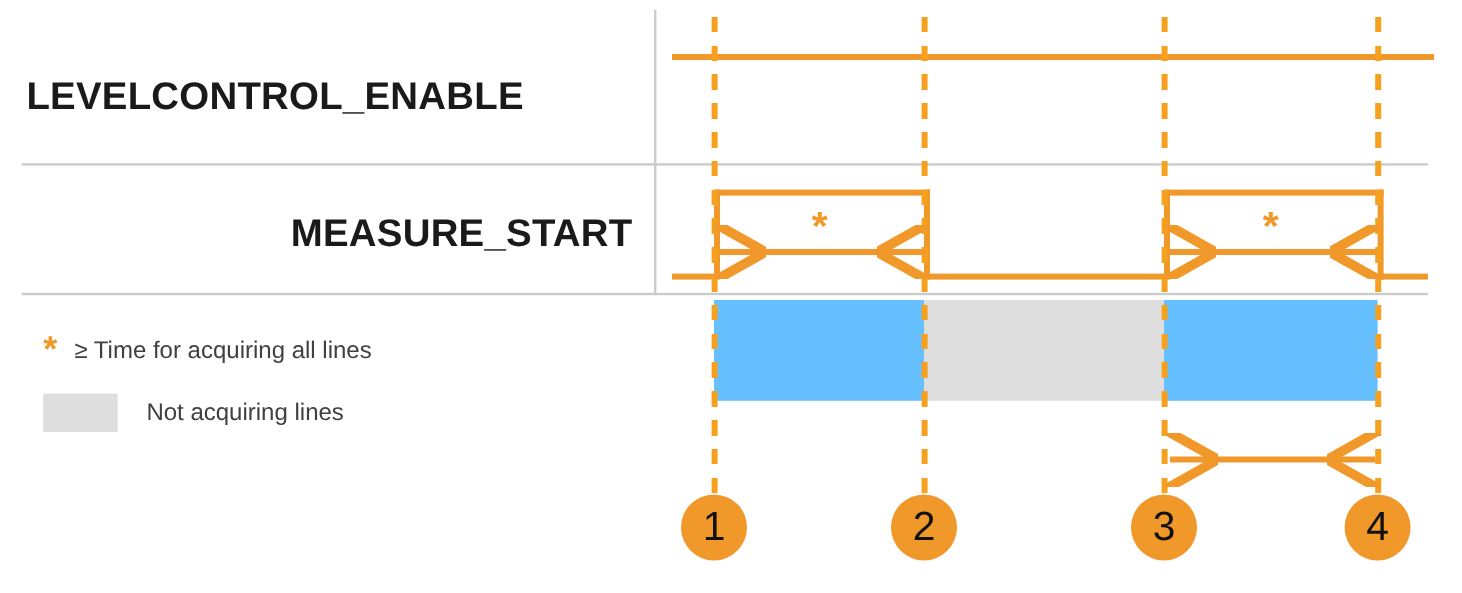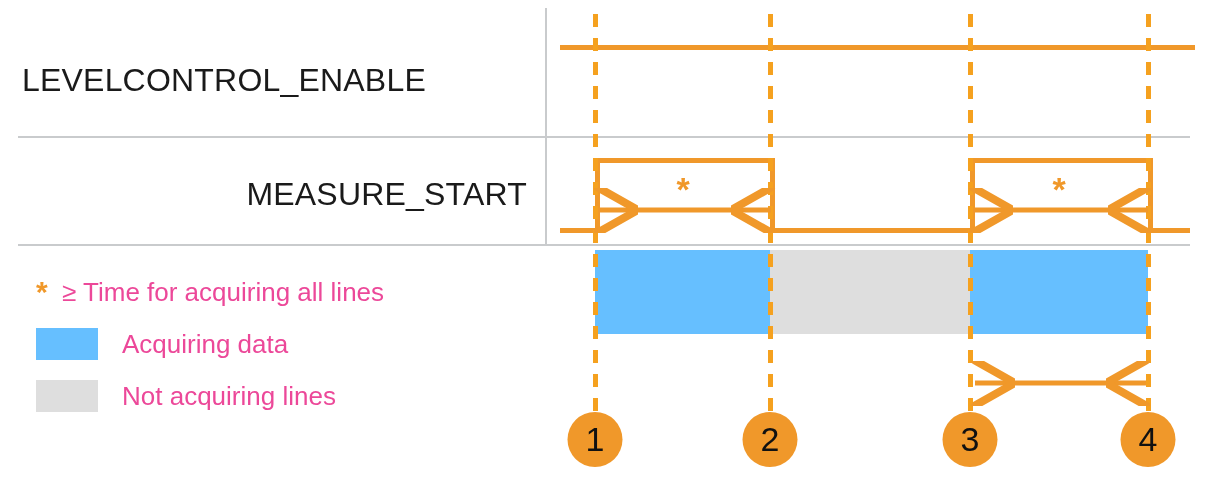--- a/index.html
+++ b/index.html
@@ -33,21 +33,21 @@
     background: #c9cbcd;
   }
   .hdivider.one { top: 136px; }
   .hdivider.two { top: 244px; }
 
   
   .sig-label {
     position: absolute;
     right: 0;
     color: #1a1a1a;
-    font-weight: 400;
+    font-weight: 700;
     letter-spacing: 0.2px;
     white-space: nowrap;
   }
   .sig-label.lvl {
     left: 0;
     width: 525px;
     top: 62px;
     font-size: 32px;
     text-align: left;
     padding-left: 22px;
@@ -70,22 +70,22 @@
   }
   .legend-star {
     width: 26px;
     color: #f0982a;
     font-size: 30px;
     line-height: 1;
     font-weight: 700;
     text-align: left;
   }
   .legend-text {
-    color: #ec4899;
-    font-size: 26px;
+    color: #404040;
+    font-size: 20px;
     white-space: nowrap;
   }
   .legend-text.indent { margin-left: 24px; }
   .swatch {
     width: 62px;
     height: 32px;
     flex: 0 0 auto;
   }
   .swatch.blue { background: #66bfff; }
   .swatch.gray { background: #dedede; }
@@ -162,24 +162,20 @@
 
   <div class="sig-label lvl">LEVELCONTROL_ENABLE</div>
   <div class="sig-label meas">MEASURE_START</div>
 
   <div class="legend">
     <div class="legend-row">
       <span class="legend-star">*</span>
       <span class="legend-text">≥ Time for acquiring all lines</span>
     </div>
     <div class="legend-row">
-      <span class="swatch blue"></span>
-      <span class="legend-text indent">Acquiring data</span>
-    </div>
-    <div class="legend-row">
       <span class="swatch gray"></span>
       <span class="legend-text indent">Not acquiring lines</span>
     </div>
   </div>
 
   <div class="band acq" style="left:595px; width:175px;"></div>
   <div class="band idle" style="left:770px; width:200px;"></div>
   <div class="band acq" style="left:970px; width:178px;"></div>
 
   <div class="wave h" style="left:560px; top:45px; width:635px;"></div>

